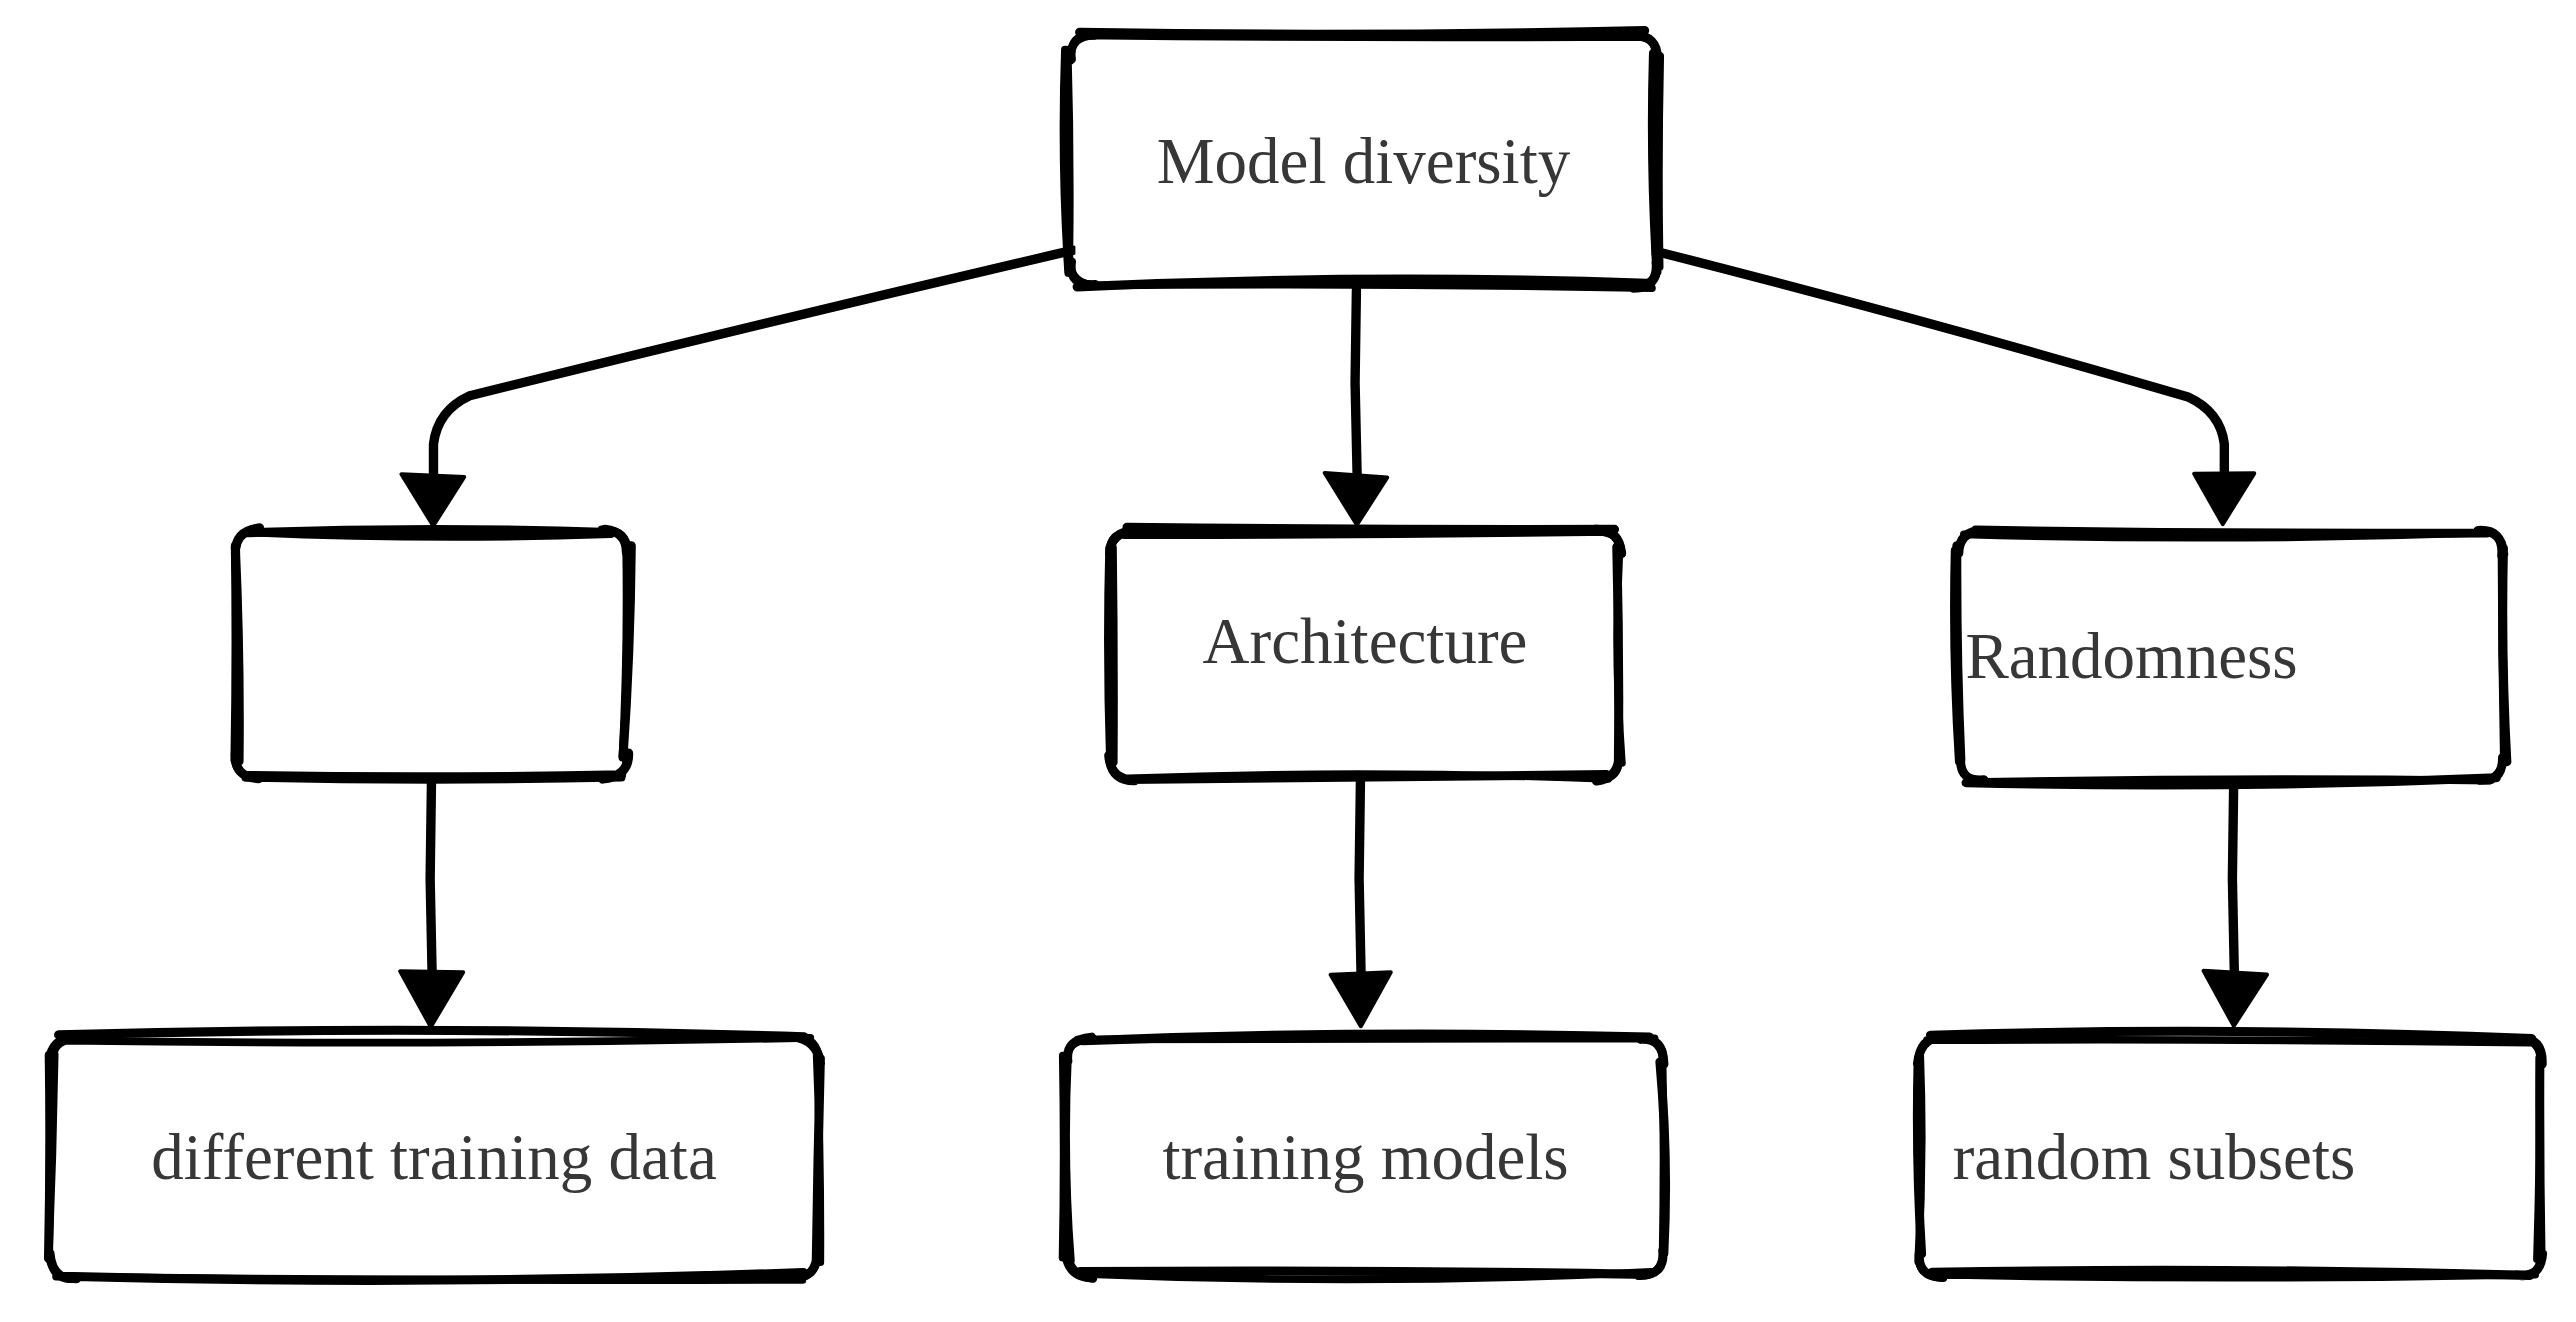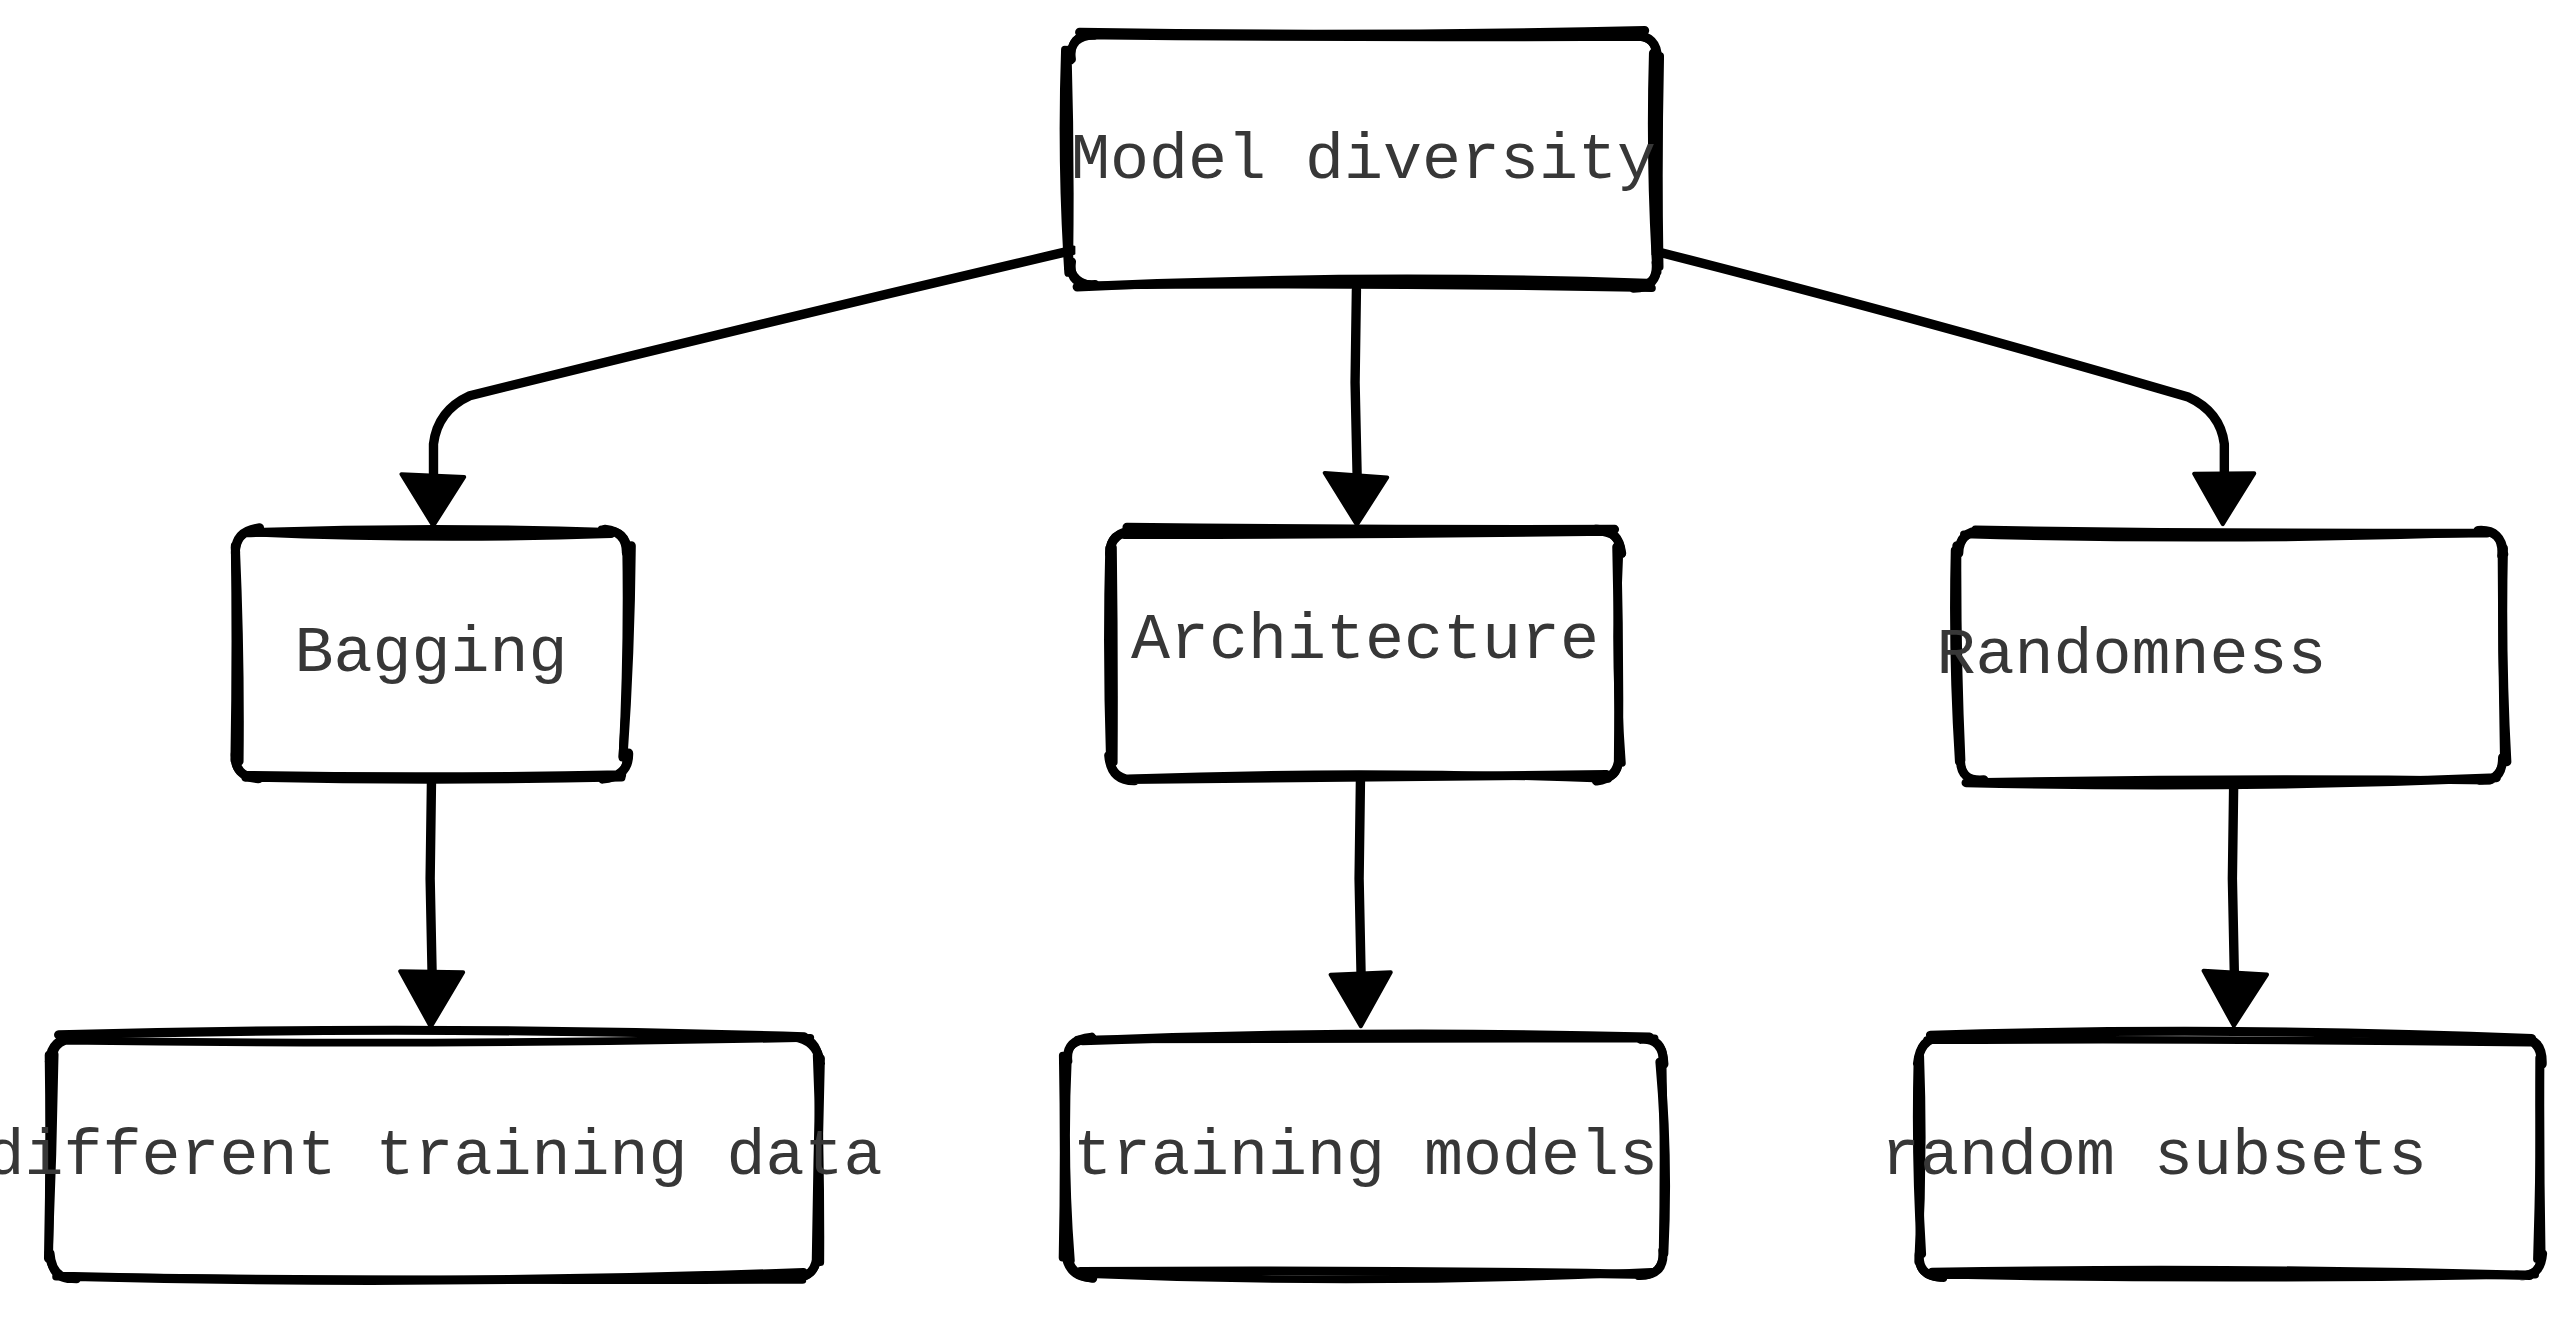--- a/index.html
+++ b/index.html
@@ -2,21 +2,21 @@
 <html style="--stroke-color: #000000; --text-color: #373737; --bg-color: #ffffff; --fill-color: #ffffff;font-size:10.7px"><head>
 <meta charset="utf-8">
 <style>
   html,body{margin:0;padding:0;background:#ffffff;}
   .canvas{
     position:relative;
     width:2576px;
     height:1322px;
     background:var(--bg-color,#ffffff);
     overflow:hidden;
-    font-family:Liberation Mono, monospace;
+    font-family:Liberation Serif, serif;
   }
   .sketch-layer{position:absolute;left:0;top:0;}
   .sketch-stroke{
     fill:none;
     stroke:var(--stroke-color,#000);
     stroke-linecap:round;
     stroke-linejoin:round;
   }
   .arrow-shaft{
     fill:none;
@@ -112,21 +112,20 @@
       </g>
     <g>
         <rect x="2868" y="1556" width="914" height="339" fill="var(--fill-color,#fff)"></rect>
         <path d="M 2877.8 1543.4 Q 3324.2 1529.8 3774.3 1548.3 M 3786.4 1576.9 Q 3785.6 1728.4 3788.2 1878.1 M 3771.3 1901.5 Q 3330.1 1889.3 2880.4 1896.8 M 2864.6 1869.8 Q 2855.8 1726.4 2859.5 1579.1 M 2858.5 1585.9 Q 2862.5 1547.1 2894.1 1546.4 M 3755.8 1548.4 Q 3791.2 1545.8 3789.9 1586.5 M 3790.5 1869.0 Q 3787.5 1904.7 3756.7 1901.6 M 2893.5 1904.1 Q 2857.9 1902.1 2861.5 1868.0 " class="sketch-stroke" stroke-width="13.5"></path>
         <path d="M 2872.7 1550.9 Q 3327.2 1548.5 3772.4 1554.4 M 3787.0 1571.0 Q 3786.8 1726.9 3782.1 1877.2 M 3779.4 1900.4 Q 3322.1 1909.8 2874.4 1900.2 M 2859.6 1880.8 Q 2868.3 1727.2 2862.6 1574.9 M 2861.8 1583.4 Q 2859.4 1547.4 2893.7 1545.7 M 3753.0 1549.0 Q 3787.3 1548.6 3787.4 1582.3 M 3787.9 1867.2 Q 3790.4 1904.0 3752.0 1900.1 M 2897.0 1905.6 Q 2857.1 1905.1 2860.0 1867.8 " class="sketch-stroke" stroke-width="11.5"></path>
       </g>
   </svg>
 
   <div class="node-label" style="left:1070px;top:35px;width:587px;height:252px;">Model diversity</div>
 
-  <div class="node-label" style="left:235px;top:530px;width:392px;height:248px;">Bagging</div>
 
   <div class="node-label" style="left:1110px;top:516px;width:510px;height:250px;">Architecture</div>
 
   <div class="node-label" style="left:1860px;top:530px;width:543px;height:252px;">Randomness</div>
 
   <div class="node-label" style="left:50px;top:1038px;width:768px;height:239px;">different training data</div>
 
   <div class="node-label" style="left:1067px;top:1038px;width:597px;height:238px;">training models</div>
 
   <div class="node-label" style="left:1842px;top:1038px;width:624px;height:238px;">random subsets</div>

